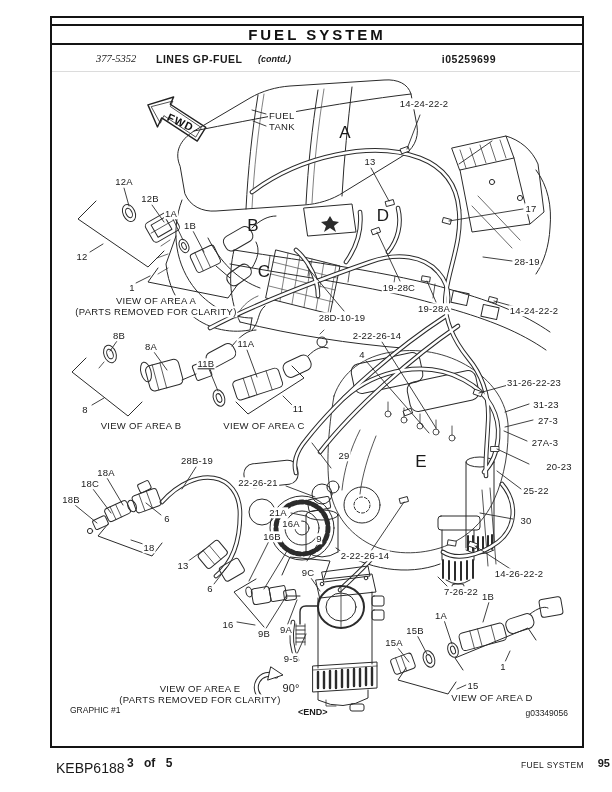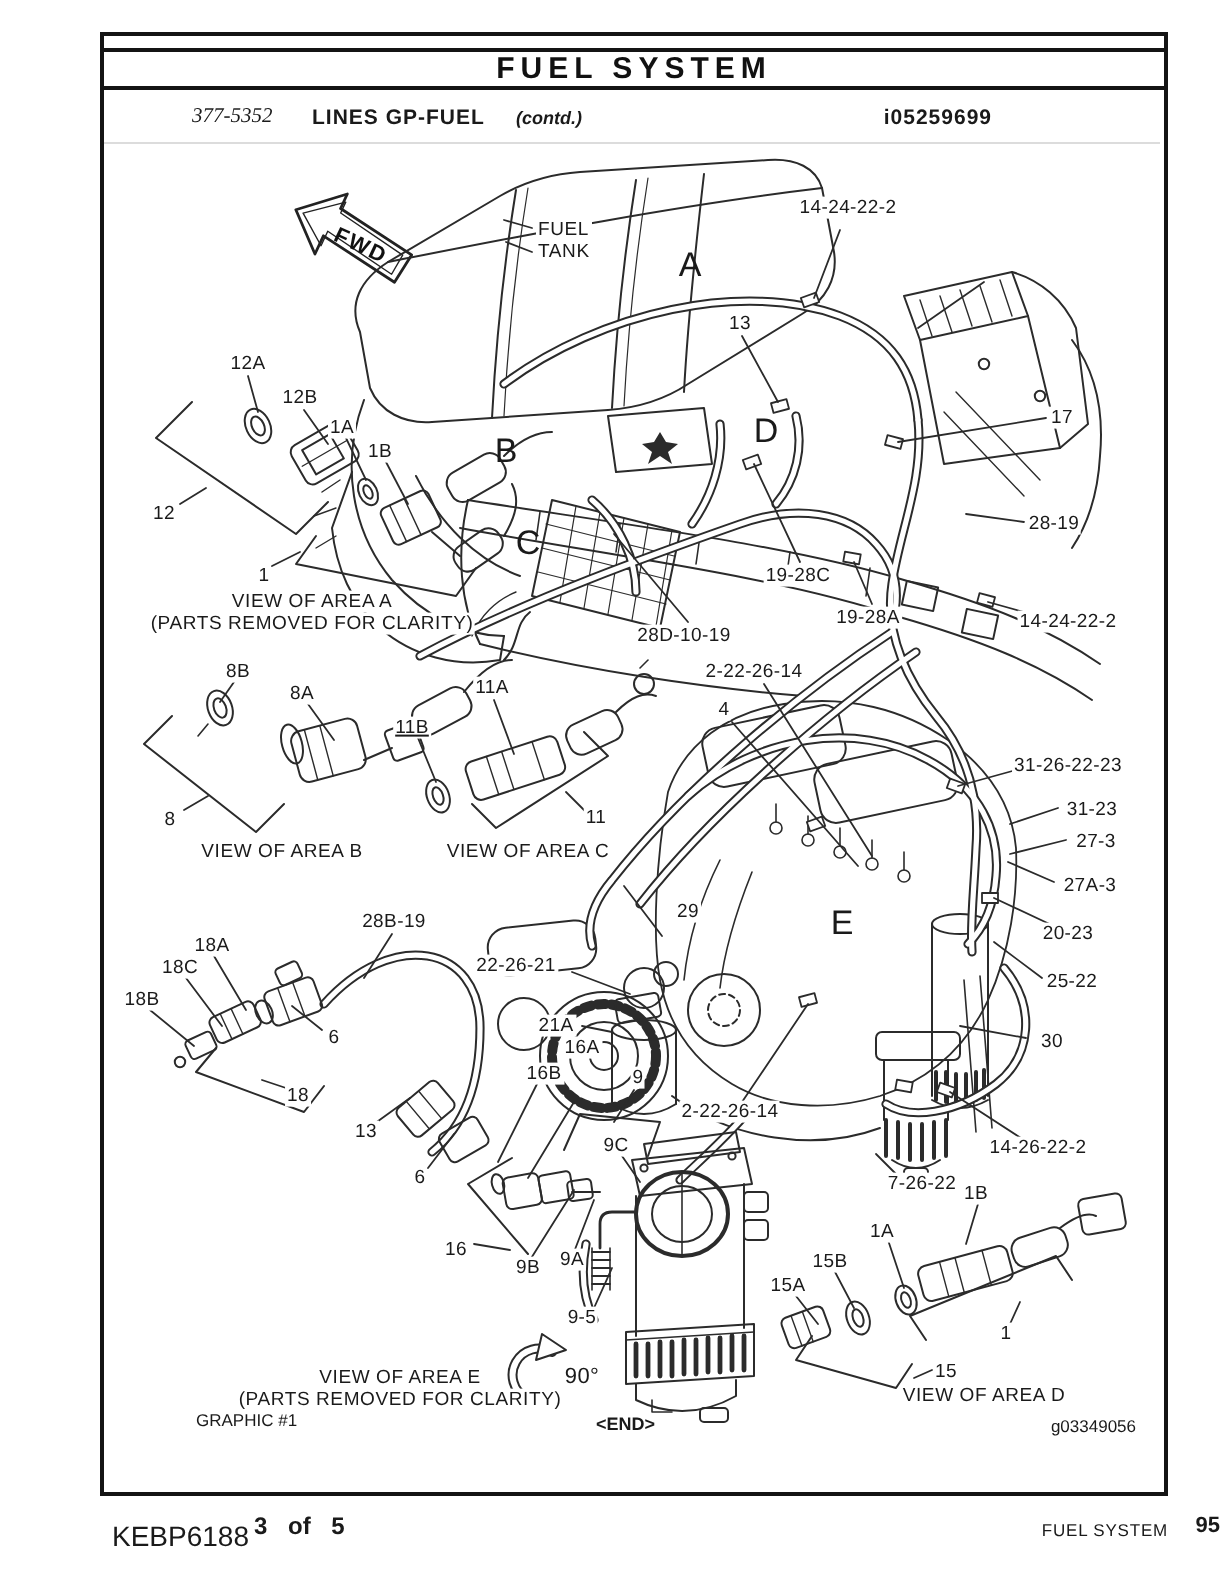--- a/index.html
+++ b/index.html
@@ -15,21 +15,21 @@
   .hairline{position:absolute;left:52px;top:71px;width:528px;height:1px;background:#dcdcdc;}
   svg.art{position:absolute;left:0;top:0;pointer-events:none;}
   #label-layer{position:absolute;left:0;top:0;width:612px;height:792px;pointer-events:none;}
   .lbl{position:absolute;transform:translate(-50%,-50%);background:#fff;padding:0 1px;line-height:1.2;text-align:center;white-space:pre-line;}
   .callout{font-size:9.5px;letter-spacing:0.2px;}
   .letter{font-size:17px;background:transparent;}
   .caption{font-size:9.5px;letter-spacing:0.3px;}
   .note{font-size:9.5px;letter-spacing:0.3px;}
   .left-align{transform:translate(0,-50%);text-align:left;}
   .band-item{position:absolute;font-size:8.5px;color:#1a1a1a;background:#fff;}
-  .graphic-label{left:70px;top:705px;margin-left:28px;}
+  .graphic-label{left:70px;top:705px;}
   .end-marker{left:298px;top:707px;font-weight:bold;font-size:9px;}
   .graphic-id{left:568px;top:708px;transform:translate(-100%,0);}
   .footer-pub{position:absolute;left:56px;top:760px;font-size:14px;}
   .footer-pageof{position:absolute;left:127px;top:756px;font-size:12px;font-weight:bold;word-spacing:7px;}
   .footer-right{position:absolute;right:28px;top:760px;font-size:8.5px;letter-spacing:0.4px;}
   .footer-num{position:absolute;right:2px;top:757px;font-size:11px;font-weight:bold;}
 </style>
 </head>
 <body>
 
@@ -441,21 +441,21 @@
     <span class="lbl callout" style="left: 119px; top: 336px;">8B</span>
     <span class="lbl callout" style="left: 151px; top: 347px;">8A</span>
     <span class="lbl callout" style="left: 246px; top: 344px;">11A</span>
     <span class="lbl callout" style="left: 206px; top: 364px; text-decoration: underline;">11B</span>
     <span class="lbl callout" style="left: 85px; top: 410px;">8</span>
     <span class="lbl callout" style="left: 298px; top: 409px;">11</span>
     <span class="lbl callout" style="left: 534px; top: 383px;">31-26-22-23</span>
     <span class="lbl callout" style="left: 546px; top: 405px;">31-23</span>
     <span class="lbl callout" style="left: 548px; top: 421px;">27-3</span>
     <span class="lbl callout" style="left: 545px; top: 443px;">27A-3</span>
-    <span class="lbl callout" style="left: 534px; top: 467px;">20-23</span>
+    <span class="lbl callout" style="left: 559px; top: 467px;">20-23</span>
     <span class="lbl callout" style="left: 536px; top: 491px;">25-22</span>
     <span class="lbl callout" style="left: 308px; top: 456px; margin-left: 36px;">29</span>
     <span class="lbl callout" style="left: 197px; top: 461px;">28B-19</span>
     <span class="lbl callout" style="left: 106px; top: 473px;">18A</span>
     <span class="lbl callout" style="left: 90px; top: 484px;">18C</span>
     <span class="lbl callout" style="left: 71px; top: 500px;">18B</span>
     <span class="lbl callout" style="left: 167px; top: 519px;">6</span>
     <span class="lbl callout" style="left: 149px; top: 548px;">18</span>
     <span class="lbl callout" style="left: 258px; top: 483px;">22-26-21</span>
     <span class="lbl callout" style="left: 278px; top: 513px;">21A</span>

